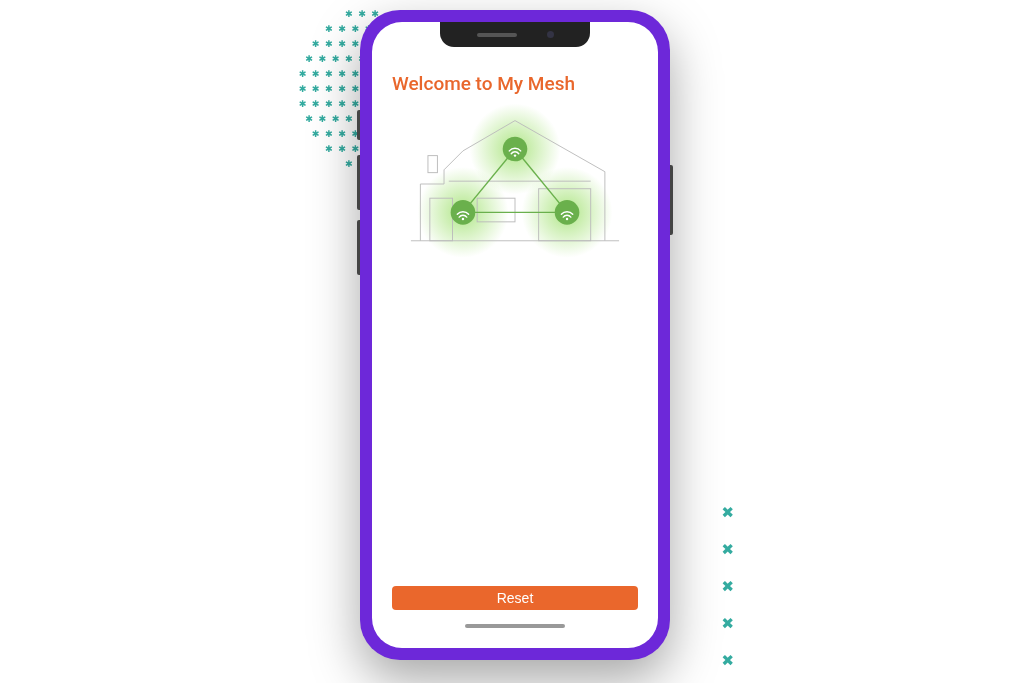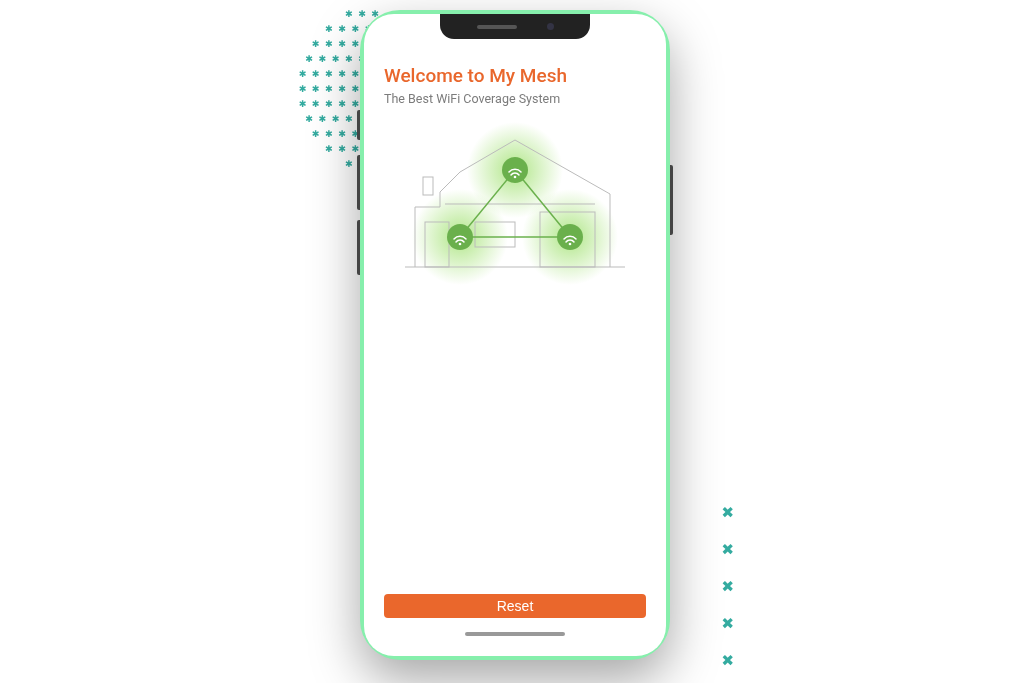--- a/index.html
+++ b/index.html
@@ -49,23 +49,23 @@
       letter-spacing: 0;
     }
     
     
     .phone-frame {
       position: absolute;
       left: 360px;
       top: 10px;
       width: 310px;
       height: 650px;
-      background: #86efac;
+      background: #6d28d9;
       border-radius: 40px;
-      padding: 4px;
+      padding: 12px;
       box-shadow: 0 20px 50px rgba(0,0,0,0.35);
     }
     .phone-frame::before {
       content: "";
       position: absolute;
       left: -3px; top: 100px;
       width: 3px; height: 30px;
       background: #444;
       border-radius: 2px 0 0 2px;
     }
@@ -182,21 +182,20 @@
 <div class="phone-frame">
   <span class="side-btn-right"></span>
   <div class="screen">
     <div class="notch">
       <span class="speaker"></span>
         <span class="cam"></span>
     </div>
 
     <div class="app">
       <h1 class="title">Welcome to My Mesh</h1>
-      <p class="subtitle">The Best WiFi Coverage System</p>
 
       <div class="illus">
         <svg viewBox="0 0 260 170">
 
           <defs>
             <radialGradient id="g" cx="50%" cy="50%" r="50%">
               <stop offset="0%" stop-color="#a7e37a" stop-opacity="0.9"></stop>
               <stop offset="100%" stop-color="#a7e37a" stop-opacity="0"></stop>
             </radialGradient>
           </defs>

